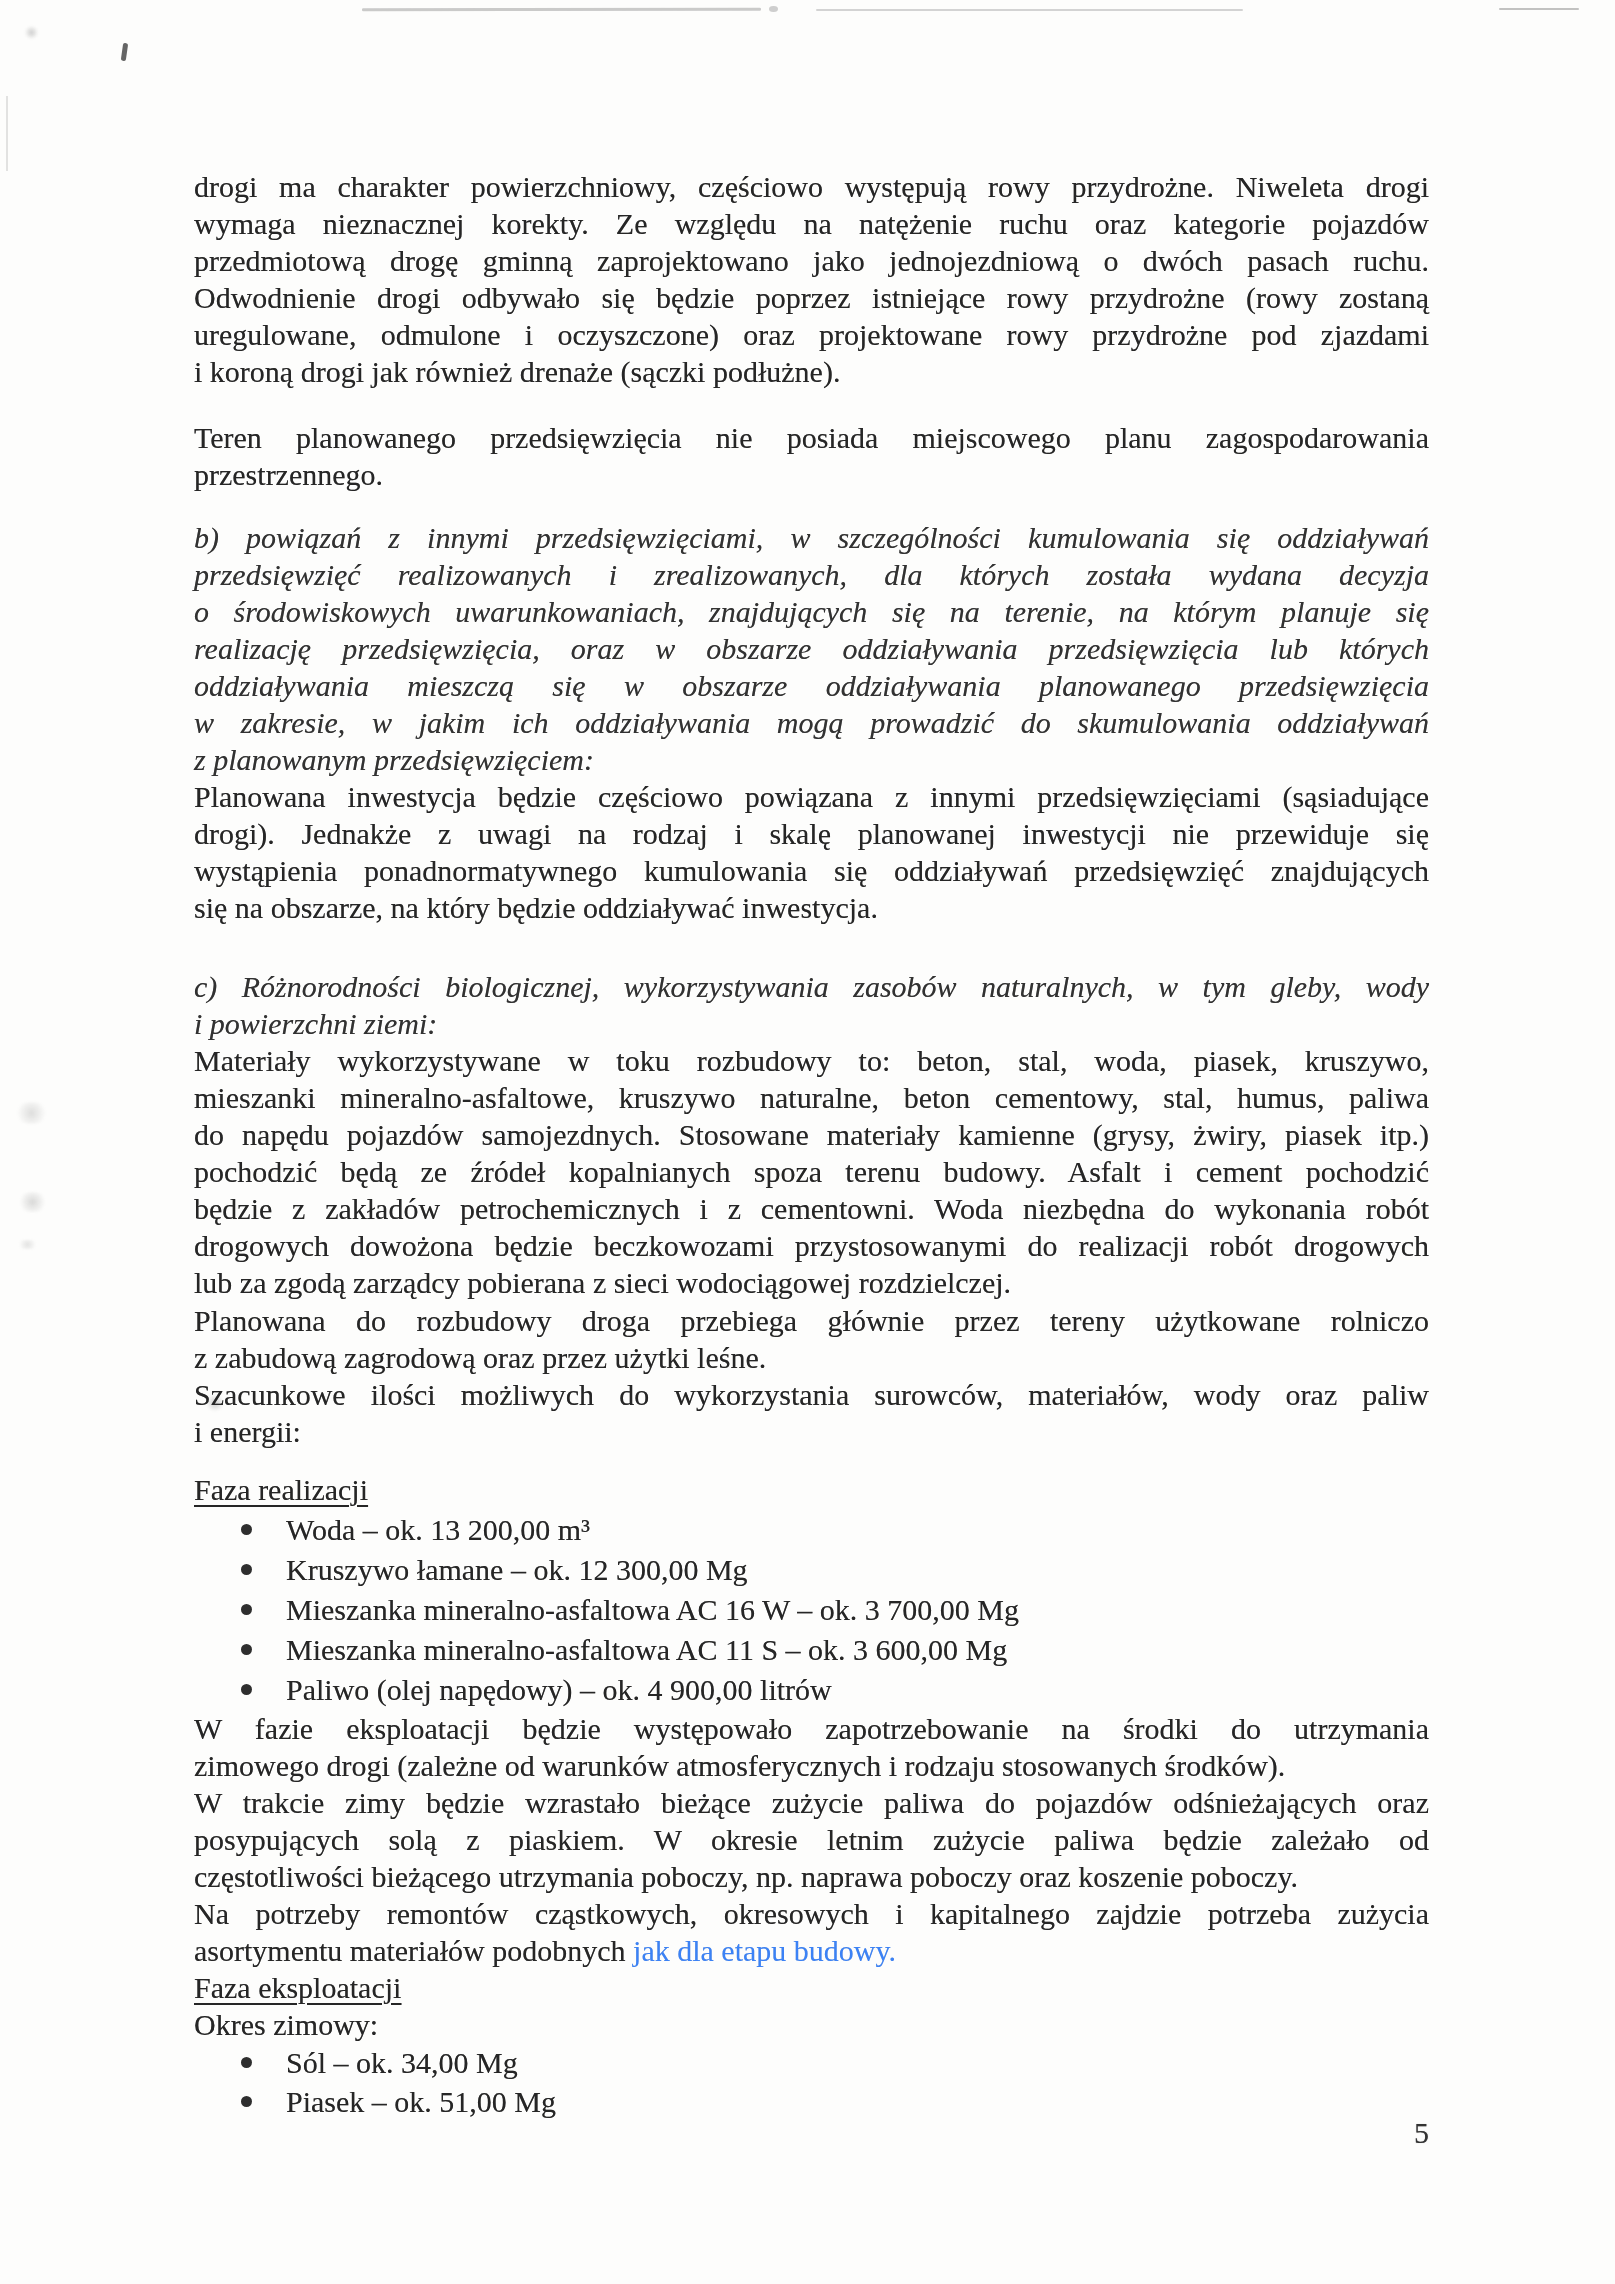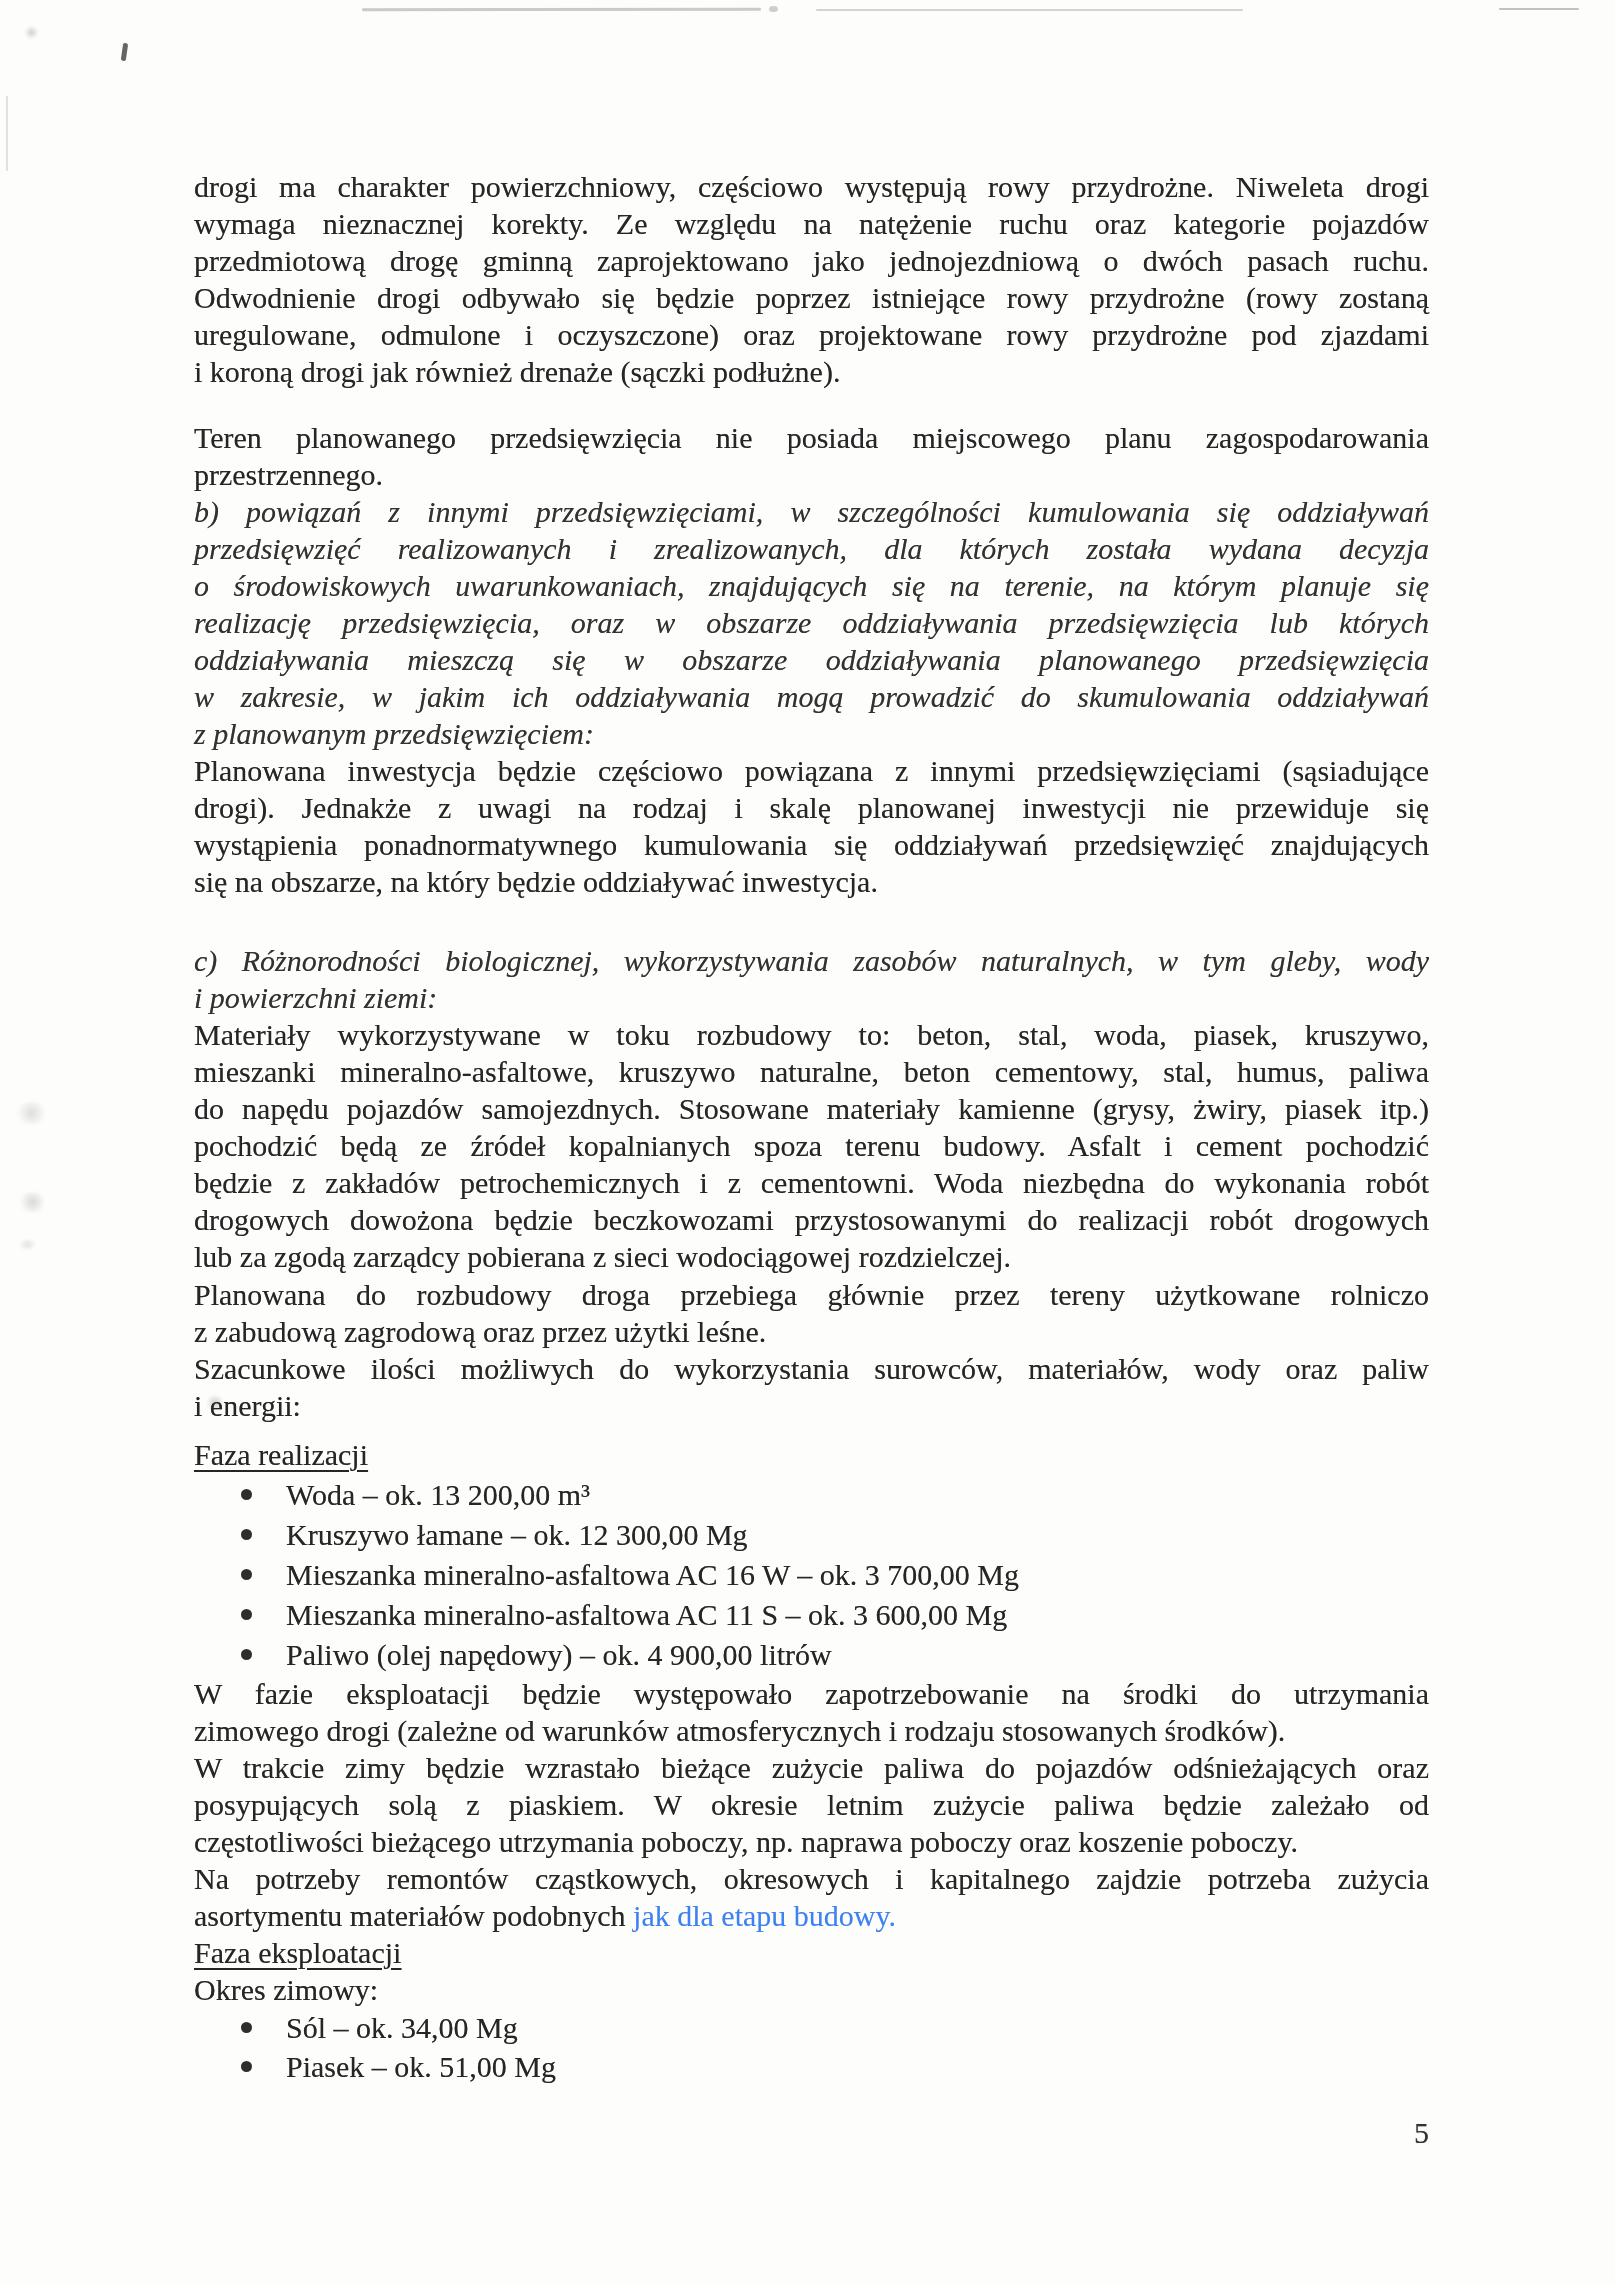--- a/index.html
+++ b/index.html
@@ -67,24 +67,24 @@
     text-decoration-thickness: 2.3px;
     text-underline-offset: 4.6px;
   }
   
   .bullet-item { display: flex; align-items: center; height: 40px; }
   .sec-bullets-zimowy .bullet-item { height: 39px; }
   .dot { width: 11px; height: 11px; border-radius: 50%; background: #2e2e2e;
          margin-left: 47px; margin-right: 34px; flex: none; }
   
   .sec-para-teren          { margin-top: 29px; }
-  .sec-sec-b               { }
+  .sec-sec-b               { margin-top: 26px; }
   .sec-sec-c               { margin-top: 42px; }
   .sec-para-droga          { margin-top: 1.3px; }
-  .sec-header-realizacji   { margin-top: 12px; }
+  .sec-header-realizacji   { margin-top: 21px; }
   .sec-bullets-realizacja  { margin-top: 1.3px; }
   
   .page-number {
     position: absolute;
     left: 194px; top: 2116px; width: 1235px;
     text-align: right;
     font-size: 30px; color: #333;
     text-shadow: 0 0 0.7px rgba(50,50,50,0.5);
   }
 </style>

